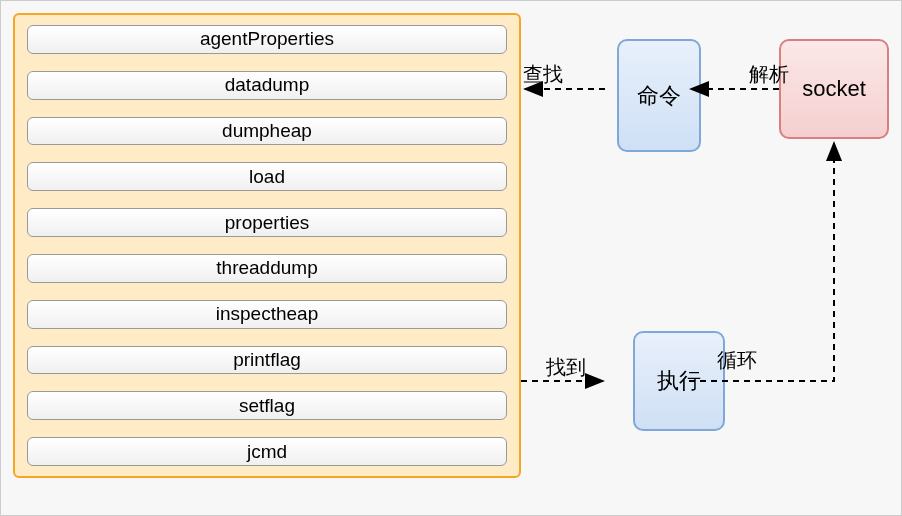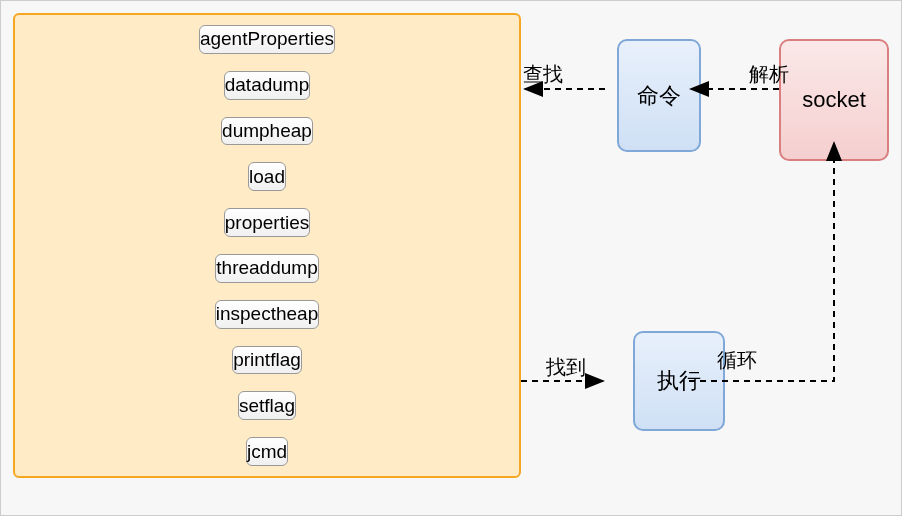--- a/index.html
+++ b/index.html
@@ -17,21 +17,20 @@
     top: 12px;
     width: 508px;
     height: 465px;
     background: #ffecc7;
     border: 2px solid #f5a623;
     border-radius: 6px;
     padding: 10px 12px;
     display: flex;
     flex-direction: column;
     gap: 17px;
-    align-items: center;
   }
   .command-item {
     flex: 1;
     background: linear-gradient(to bottom, #ffffff, #f0f0f0);
     border: 1px solid #999;
     border-radius: 6px;
     display: flex;
     align-items: center;
     justify-content: center;
     font-size: 19px;
@@ -102,21 +101,21 @@
     </div>
   <div class="command-item">
       <span>jcmd</span>
     </div>
 </div>
 
 <div class="node node-blue" style="left:616px; top:38px; width:84px; height:113px;text-align:right;">
   <span>命令</span>
 </div>
 
-<div class="node node-red" style="left:778px; top:38px; width:110px; height:122px;">
+<div class="node node-red" style="left:778px; top:38px; width:110px; height:100px;">
   <span>socket</span>
 </div>
 
 <div class="node node-blue" style="left:632px; top:330px; width:92px; height:100px;text-align:right;">
   <span>执行</span>
 </div>
 
 <div class="edge-label" style="left:522px; top:60px;">查找</div>
 <div class="edge-label" style="left:716px; top:60px;margin-left:32px;">解析</div>
 <div class="edge-label" style="left:545px; top:353px;">找到</div>

